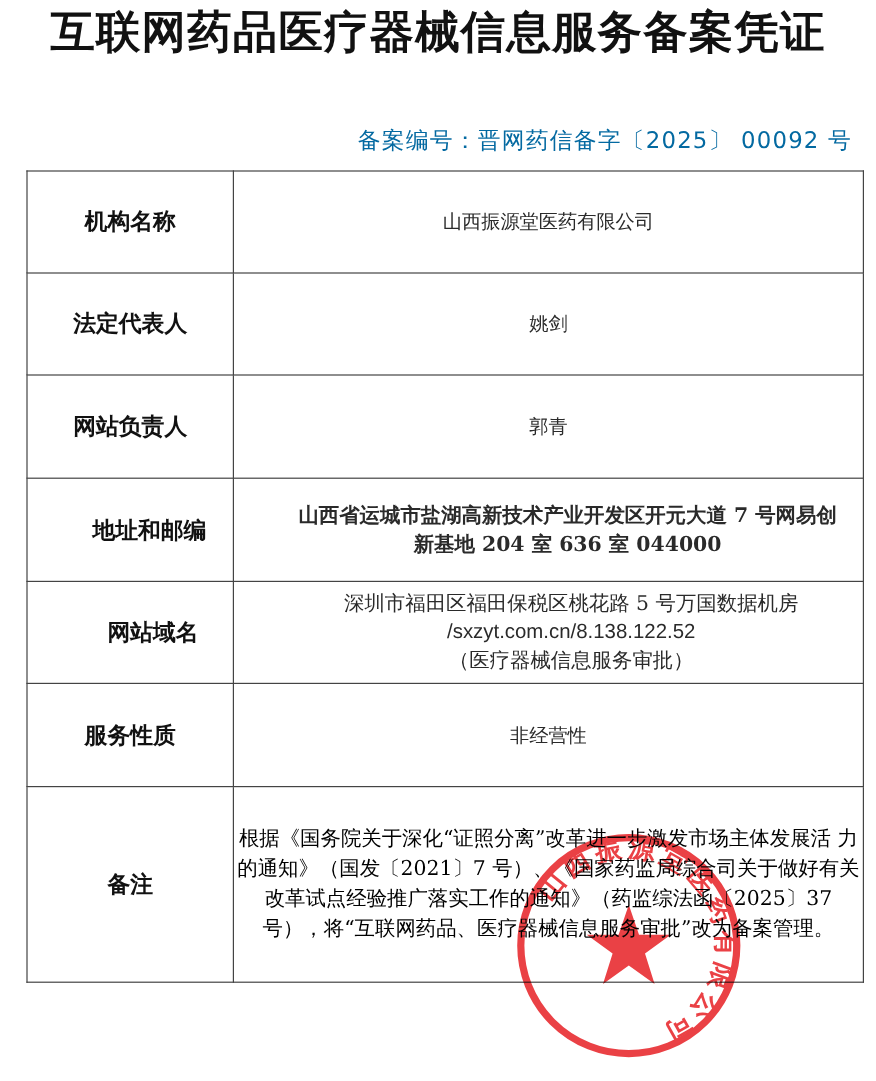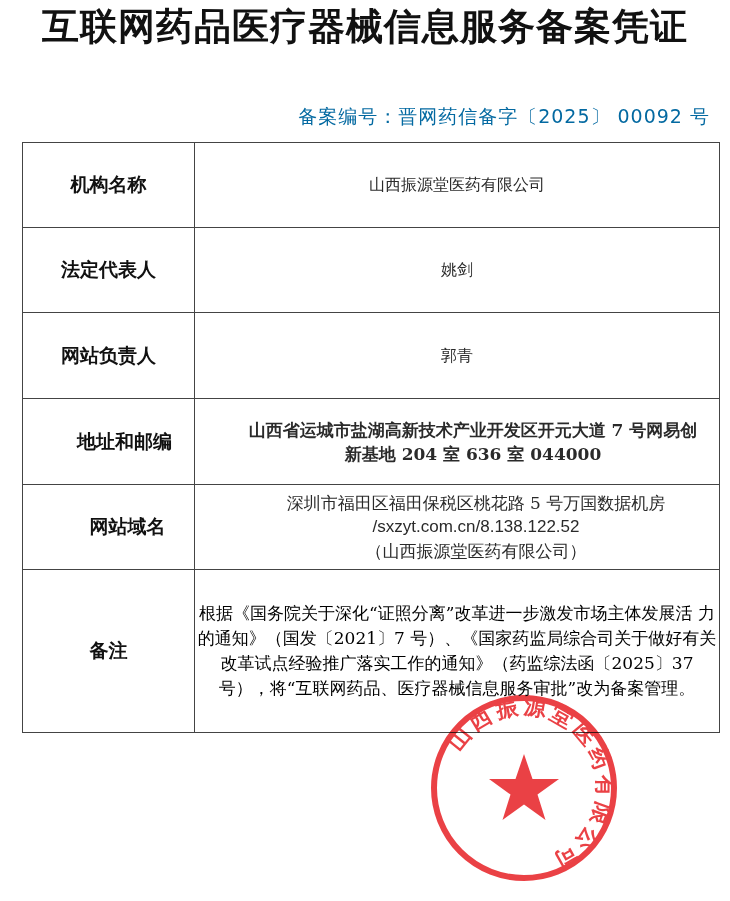--- a/index.html
+++ b/index.html
@@ -83,21 +83,27 @@
     <td class="value" style="font-family:'DejaVu Serif',serif; font-size:17px; line-height:24px;font-weight:bold;">
       <span class="ln">山西省运城市盐湖高新技术产业开发区开元大道 7 号网易创</span>
       <span class="ln">新基地 204 室 636 室  044000</span>
     </td>
   </tr>
   <tr class="r5">
     <td class="label">网站域名</td>
     <td class="value" style="font-family:'DejaVu Serif',serif; font-size:17px; line-height:24px;">
       <span class="ln">深圳市福田区福田保税区桃花路 5 号万国数据机房</span>
       <span class="ln" style="font-family:Liberation Sans, sans-serif;">/sxzyt.com.cn/8.138.122.52</span>
-      <span class="ln">（山西振源堂医药有限公司）</span>
+      <span class="ln">（医疗器械信息服务审批）</span>
+    </td>
+  </tr>
+  <tr class="r6">
+    <td class="label">服务性质</td>
+    <td class="value">
+      <span class="ln">非经营性</span>
     </td>
   </tr>
   <tr class="r7">
     <td class="label">备注</td>
     <td class="note" style="font-family:'DejaVu Serif',serif; font-size:17px; line-height:25px;">根据《国务院关于深化“证照分离”改革进一步激发市场主体发展活 力的通知》（国发〔2021〕7 号）、《国家药监局综合司关于做好有关改革试点经验推广落实工作的通知》（药监综法函〔2025〕37 号），将“互联网药品、医疗器械信息服务审批”改为备案管理。</td>
   </tr>
 </tbody>
   </table>
 
 <div class="stamp">

